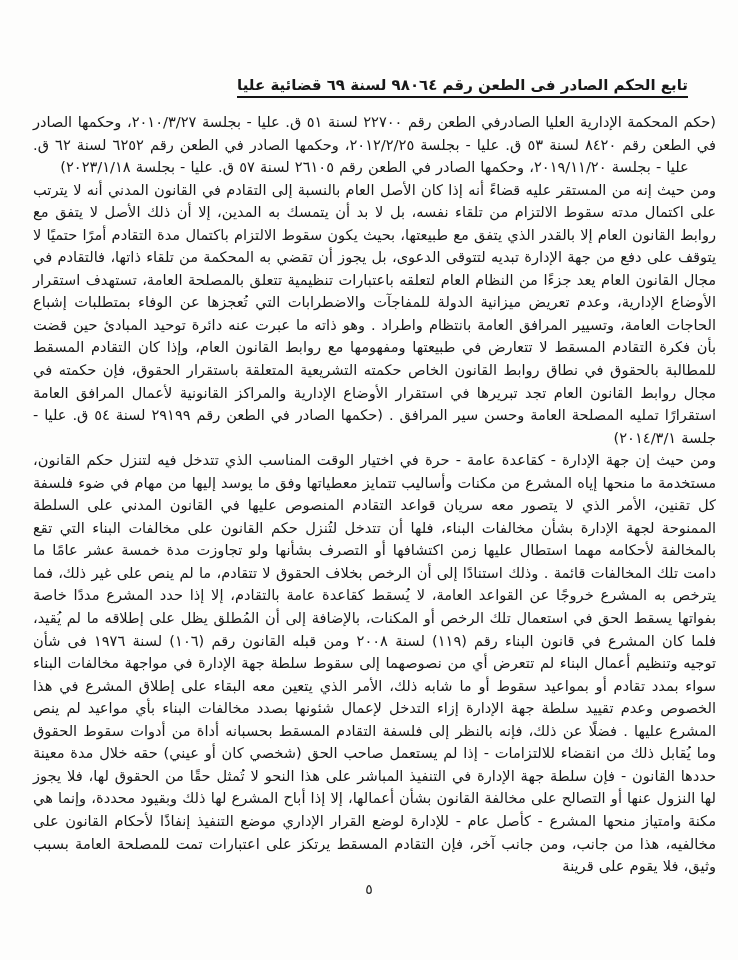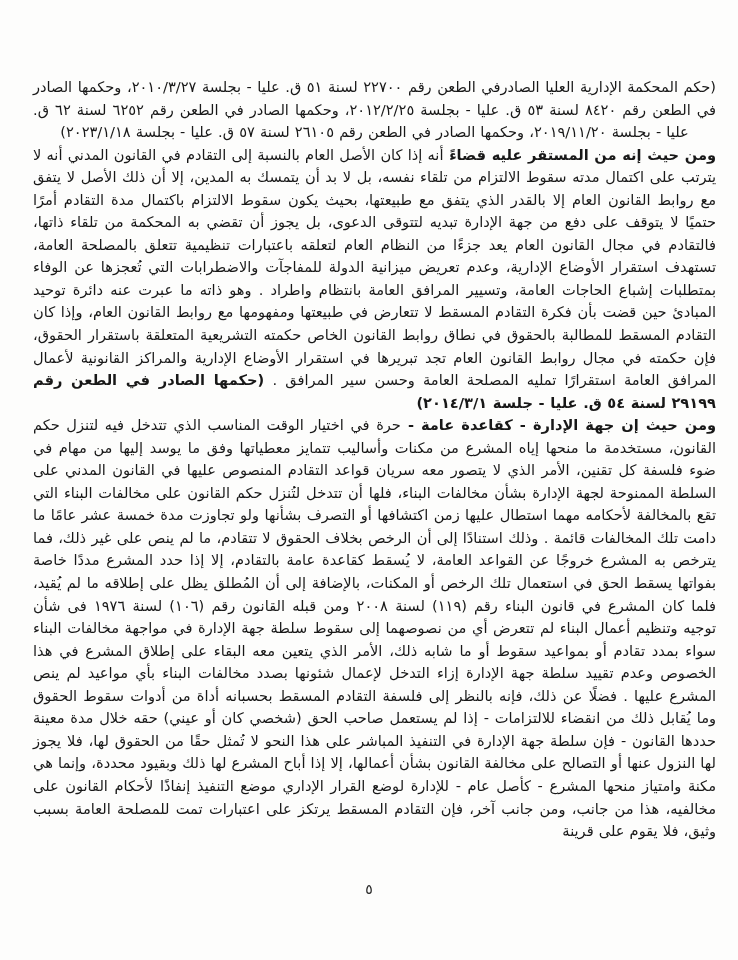--- a/index.html
+++ b/index.html
@@ -40,38 +40,41 @@
     line-height: 22.55px;
     text-align: justify;
     text-justify: inter-word;
     word-spacing: 0.5px;
   }
   .para-citations {
     font-weight: normal;
     text-align-last: center;
   }
   .bold-seg {
-    font-weight: bold;
+    font-weight: normal;
   }
   .page-number {
     position: absolute;
     top: 881px;
     left: 0;
     width: 100%;
     text-align: center;
     font-size: 14px;
     color: #222;
   }
 </style>
 </head>
 <body>
 
 <div class="page">
   <div class="content">
 
+    <div class="doc-title">
+      <span class="underlined">تابع الحكم الصادر فى الطعن رقم ٩٨٠٦٤ لسنة ٦٩ قضائية عليا</span>
+    </div>
 
     <p class="para para-citations">(حكم المحكمة الإدارية العليا الصادرفي الطعن رقم ٢٢٧٠٠ لسنة ٥١ ق. عليا - بجلسة ٢٠١٠/٣/٢٧، وحكمها الصادر في الطعن رقم ٨٤٢٠ لسنة ٥٣ ق. عليا - بجلسة ٢٠١٢/٢/٢٥، وحكمها الصادر في الطعن رقم ٦٢٥٢ لسنة ٦٢ ق. عليا - بجلسة ٢٠١٩/١١/٢٠، وحكمها الصادر في الطعن رقم ٢٦١٠٥ لسنة ٥٧ ق. عليا - بجلسة ٢٠٢٣/١/١٨)</p>
 
     <p class="para"><span class="bold-seg">ومن حيث إنه من المستقر عليه قضاءً </span><span>أنه إذا كان الأصل العام بالنسبة إلى التقادم في القانون المدني أنه لا يترتب على اكتمال مدته سقوط الالتزام من تلقاء نفسه، بل لا بد أن يتمسك به المدين، إلا أن ذلك الأصل لا يتفق مع روابط القانون العام إلا بالقدر الذي يتفق مع طبيعتها، بحيث يكون سقوط الالتزام باكتمال مدة التقادم أمرًا حتميًا لا يتوقف على دفع من جهة الإدارة تبديه لتتوقى الدعوى، بل يجوز أن تقضي به المحكمة من تلقاء ذاتها، فالتقادم في مجال القانون العام يعد جزءًا من النظام العام لتعلقه باعتبارات تنظيمية تتعلق بالمصلحة العامة، تستهدف استقرار الأوضاع الإدارية، وعدم تعريض ميزانية الدولة للمفاجآت والاضطرابات التي تُعجزها عن الوفاء بمتطلبات إشباع الحاجات العامة، وتسيير المرافق العامة بانتظام واطراد . وهو ذاته ما عبرت عنه دائرة توحيد المبادئ حين قضت بأن فكرة التقادم المسقط لا تتعارض في طبيعتها ومفهومها مع روابط القانون العام، وإذا كان التقادم المسقط للمطالبة بالحقوق في نطاق روابط القانون الخاص حكمته التشريعية المتعلقة باستقرار الحقوق، فإن حكمته في مجال روابط القانون العام تجد تبريرها في استقرار الأوضاع الإدارية والمراكز القانونية لأعمال المرافق العامة استقرارًا تمليه المصلحة العامة وحسن سير المرافق .  </span><span class="bold-seg">(حكمها الصادر في الطعن رقم ٢٩١٩٩ لسنة ٥٤ ق. عليا - جلسة ٢٠١٤/٣/١)</span></p>
 
     <p class="para"><span class="bold-seg">ومن حيث إن جهة الإدارة - كقاعدة عامة - </span><span>حرة في اختيار الوقت المناسب الذي تتدخل فيه لتنزل حكم القانون، مستخدمة ما منحها إياه المشرع من مكنات وأساليب تتمايز معطياتها وفق ما يوسد إليها من مهام في ضوء فلسفة كل تقنين، الأمر الذي لا يتصور معه سريان قواعد التقادم المنصوص عليها في القانون المدني على السلطة الممنوحة لجهة الإدارة بشأن مخالفات البناء، فلها أن تتدخل لتُنزل حكم القانون على مخالفات البناء التي تقع بالمخالفة لأحكامه مهما استطال عليها زمن اكتشافها أو التصرف بشأنها ولو تجاوزت مدة خمسة عشر عامًا ما دامت تلك المخالفات قائمة . وذلك استنادًا إلى أن الرخص بخلاف الحقوق لا تتقادم، ما لم ينص على غير ذلك، فما يترخص به المشرع خروجًا عن القواعد العامة، لا يُسقط كقاعدة عامة بالتقادم، إلا إذا حدد المشرع مددًا خاصة بفواتها يسقط الحق في استعمال تلك الرخص أو المكنات، بالإضافة إلى أن المُطلق يظل على إطلاقه ما لم يُقيد، فلما كان المشرع في قانون البناء رقم (١١٩) لسنة ٢٠٠٨ ومن قبله القانون رقم (١٠٦) لسنة ١٩٧٦ فى شأن توجيه وتنظيم أعمال البناء لم تتعرض أي من نصوصهما إلى سقوط سلطة جهة الإدارة في مواجهة مخالفات البناء سواء بمدد تقادم أو بمواعيد سقوط أو ما شابه ذلك، الأمر الذي يتعين معه البقاء على إطلاق المشرع في هذا الخصوص وعدم تقييد سلطة جهة الإدارة إزاء التدخل لإعمال شئونها بصدد مخالفات البناء بأي مواعيد لم ينص المشرع عليها . فضلًا عن ذلك، فإنه بالنظر إلى فلسفة التقادم المسقط بحسبانه أداة من أدوات سقوط الحقوق وما يُقابل ذلك من انقضاء للالتزامات - إذا لم يستعمل صاحب الحق (شخصي كان أو عيني) حقه خلال مدة معينة حددها القانون - فإن سلطة جهة الإدارة في التنفيذ المباشر على هذا النحو لا تُمثل حقًا من الحقوق لها، فلا يجوز لها النزول عنها أو التصالح على مخالفة القانون بشأن أعمالها، إلا إذا أباح المشرع لها ذلك وبقيود محددة، وإنما هي مكنة وامتياز منحها المشرع - كأصل عام - للإدارة لوضع القرار الإداري موضع التنفيذ إنفاذًا لأحكام القانون على مخالفيه، هذا من جانب، ومن جانب آخر، فإن التقادم المسقط يرتكز على اعتبارات تمت للمصلحة العامة بسبب وثيق، فلا يقوم على قرينة</span></p>
 
   </div>
 
   <div class="page-number">٥</div>

